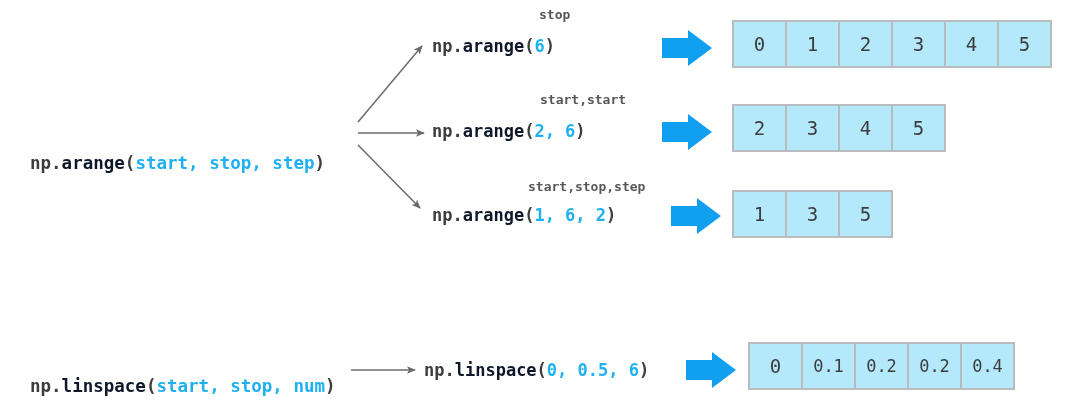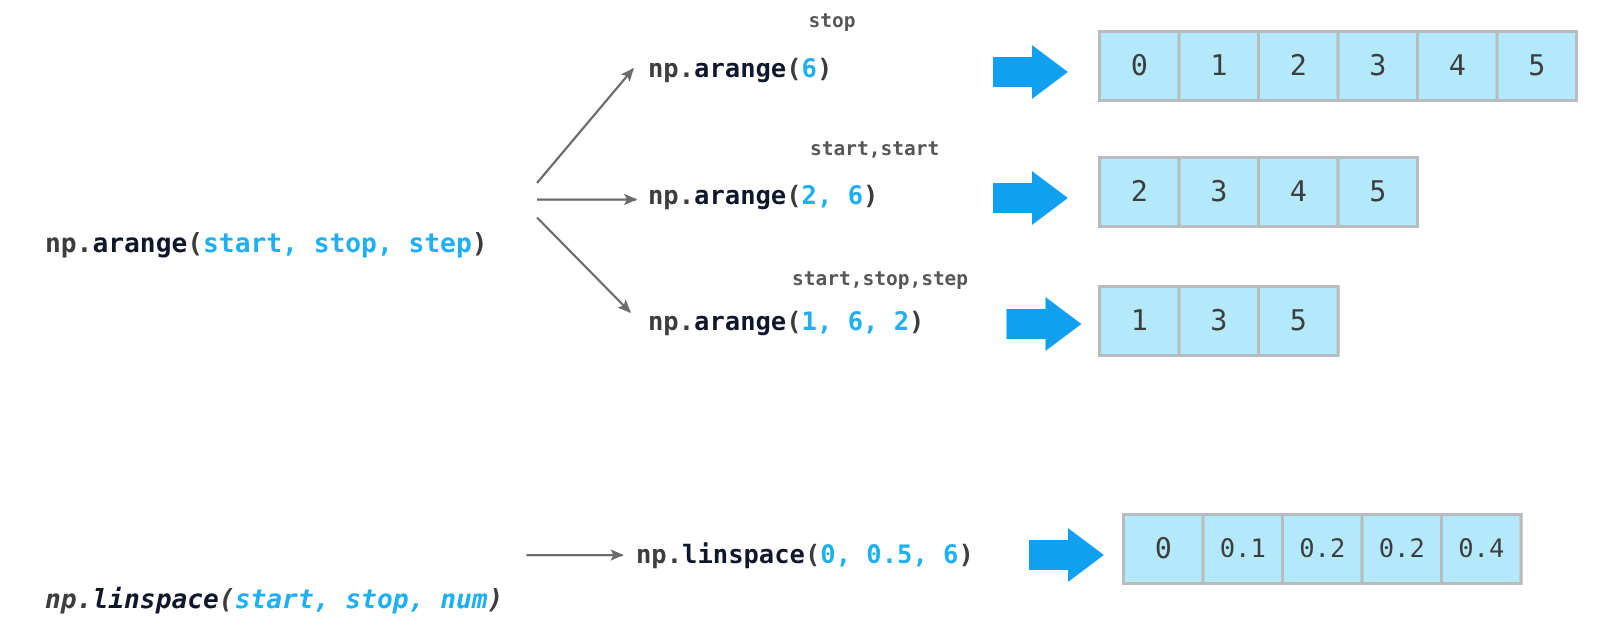--- a/index.html
+++ b/index.html
@@ -142,21 +142,21 @@
 
   <div class="annot" style="left:492px; top:180px;">start,stop,step</div>
   <div class="expr" style="left:432px; top:207px;"><span>np.</span><span class="fn">arange</span><span class="pn">(</span><span class="arg">1, 6, 2</span><span class="pn">)</span></div>
 
   <div class="array" style="left:732px; top:190px;">
       <div class="cell">1</div>
       <div class="cell">3</div>
       <div class="cell">5</div>
     </div>
 
-  <div class="expr expr-main" style="left:30px; top:362px;font-style:italic;"><span>np.</span><span class="fn">linspace</span><span class="pn">(</span><span class="arg">start, stop, num</span><span class="pn">)</span></div>
+  <div class="expr expr-main" style="left:30px; top:348px;"><span>np.</span><span class="fn">linspace</span><span class="pn">(</span><span class="arg">start, stop, num</span><span class="pn">)</span></div>
 
   <div class="expr" style="left:424px; top:362px;"><span>np.</span><span class="fn">linspace</span><span class="pn">(</span><span class="arg">0, 0.5, 6</span><span class="pn">)</span></div>
 
   <div class="array" style="left:748px; top:342px;">
       <div class="cell">0</div>
       <div class="cell narrow">0.1</div>
       <div class="cell narrow">0.2</div>
       <div class="cell narrow">0.2</div>
       <div class="cell narrow">0.4</div>
     </div>

